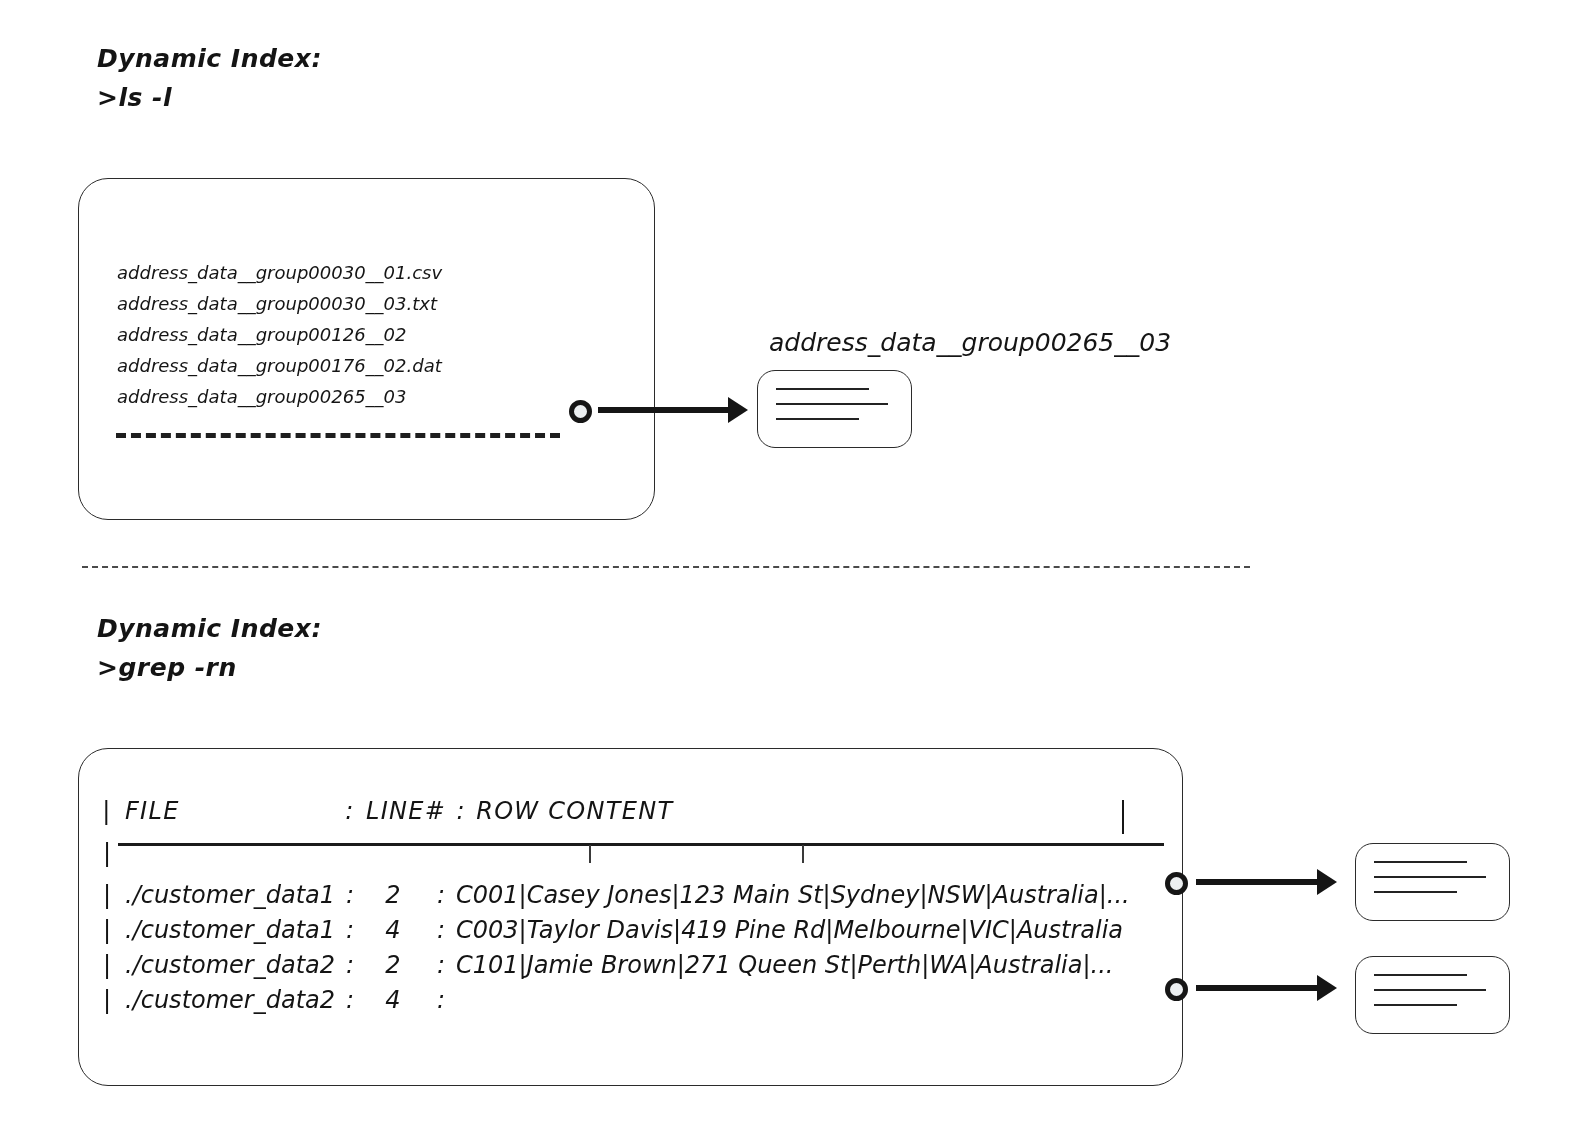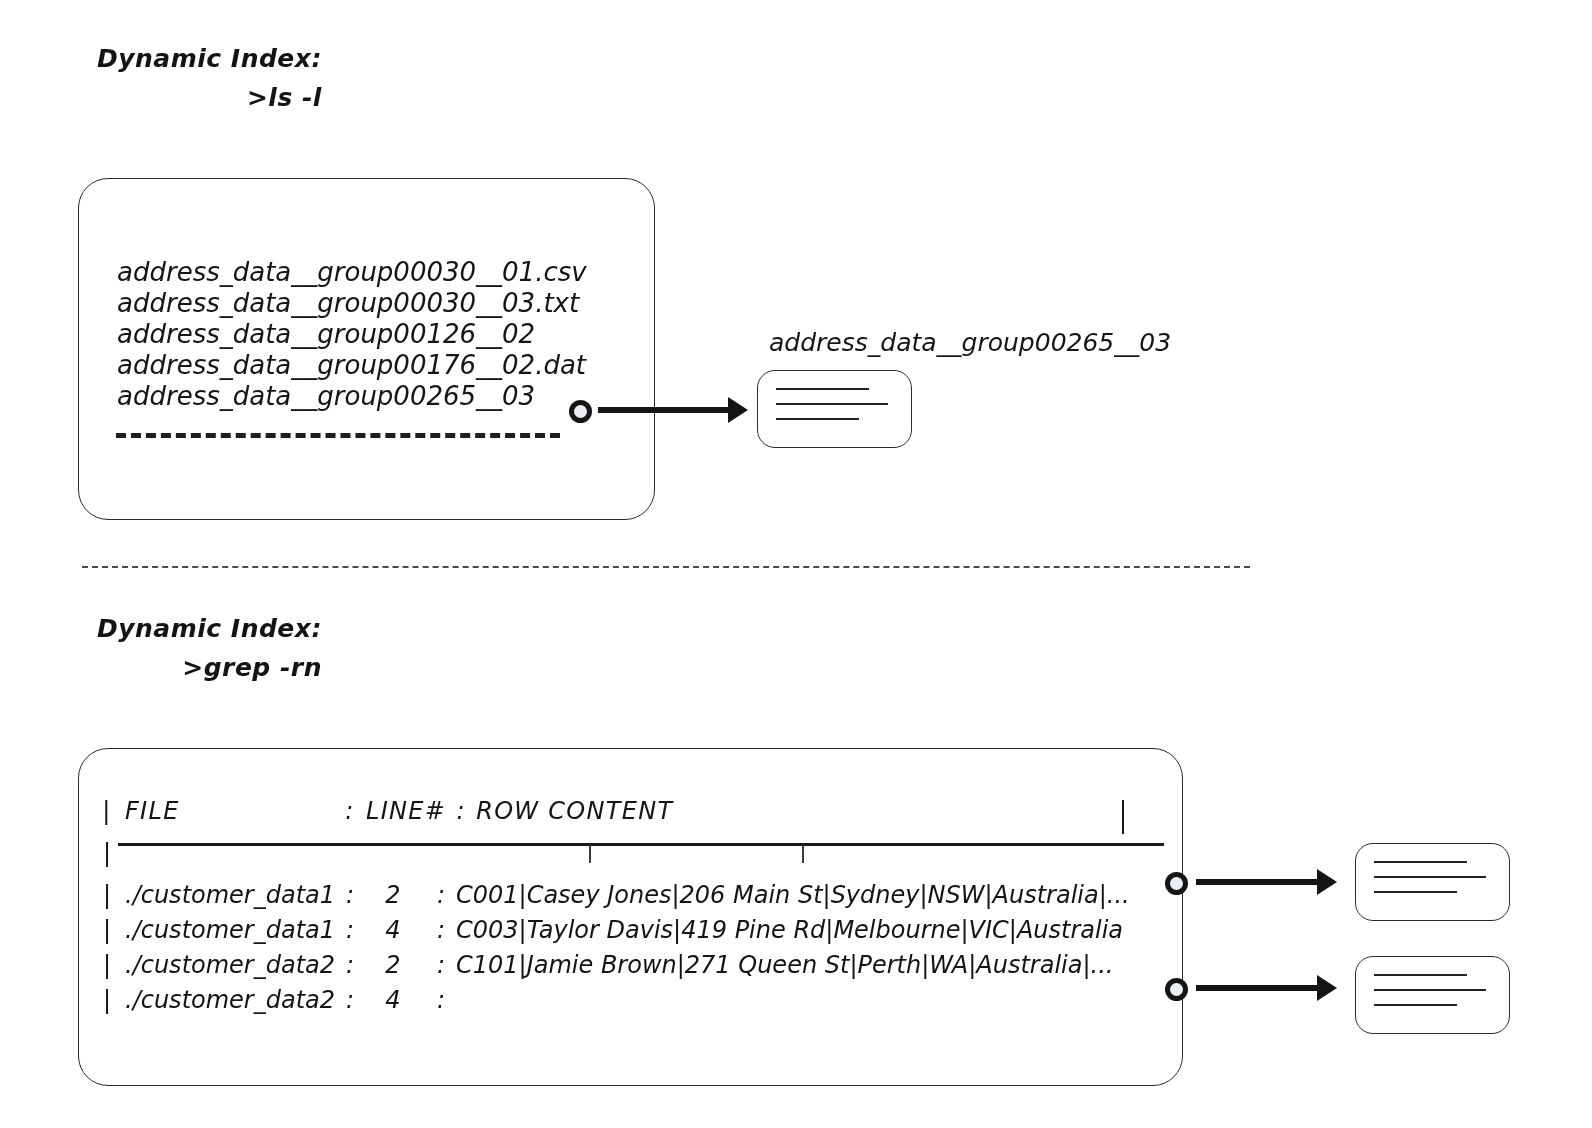--- a/index.html
+++ b/index.html
@@ -27,21 +27,21 @@
     position: absolute;
     font-family: "DejaVu Sans", sans-serif;
     font-size: 25px;
     font-weight: 600;
     font-style: italic;
     letter-spacing: 0.5px;
     color: #141414;
     white-space: nowrap;
     line-height: 1.55;
   }
-  .heading .l2 { display: block; text-align: right; }
+  .heading .l2 { display: block; }
 
   #heading-ls   { left: 97px; top: 40px; }
   #heading-grep { left: 97px; top: 610px; }
 
   
   .panel {
     position: absolute;
     border: 1.6px solid #2b2b2b;
     border-radius: 30px;
     background: #ffffff;
@@ -49,21 +49,21 @@
   }
   #ls-panel   { left: 78px;  top: 178px; width: 577px; height: 342px; }
   #grep-panel { left: 78px;  top: 748px; width: 1105px; height: 338px; }
 
   
   #ls-list {
     position: absolute;
     left: 38px;
     top: 78px;
     font-family: "DejaVu Sans", sans-serif;
-    font-size: 26px;
+    font-size: 18px;
     font-style: italic;
     font-weight: 500;
     line-height: 31px;
     color: #151515;
     white-space: nowrap;
   }
   #ls-list .fname { display: block; }
 
   
   #ls-dashes {
@@ -254,21 +254,21 @@
       <div class="trow" style="height:42px;">
         <span class="pipe">|</span>
       </div>
 
       <div class="trow">
         <span class="pipe">|</span>
         <span class="c-file">./customer_data1</span>
         <span class="c-sep">:</span>
         <span class="c-line">2</span>
         <span class="c-sep2">:</span>
-        <span class="c-content">C001|Casey Jones|206 Main St|Sydney|NSW|Australia|...</span>
+        <span class="c-content">C001|Casey Jones|123 Main St|Sydney|NSW|Australia|...</span>
       </div>
 
       <div class="trow">
         <span class="pipe">|</span>
         <span class="c-file">./customer_data1</span>
         <span class="c-sep">:</span>
         <span class="c-line">4</span>
         <span class="c-sep2">:</span>
         <span class="c-content">C003|Taylor Davis|419 Pine Rd|Melbourne|VIC|Australia</span>
       </div>

